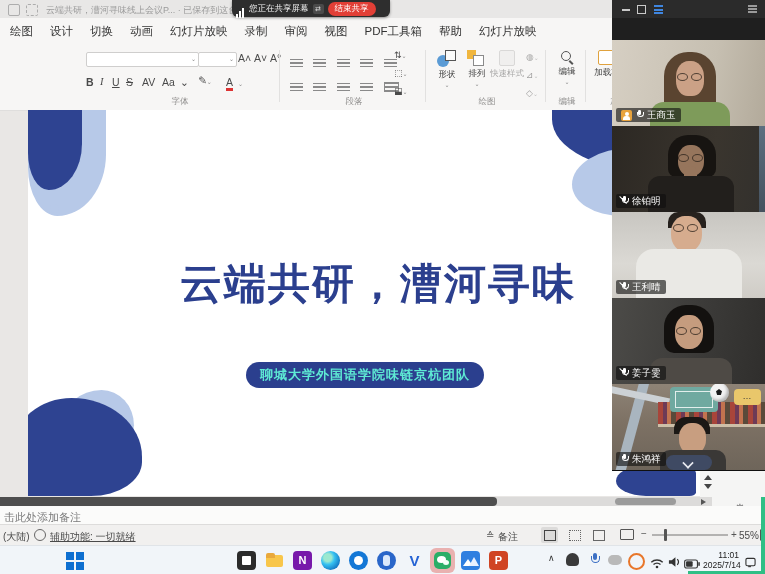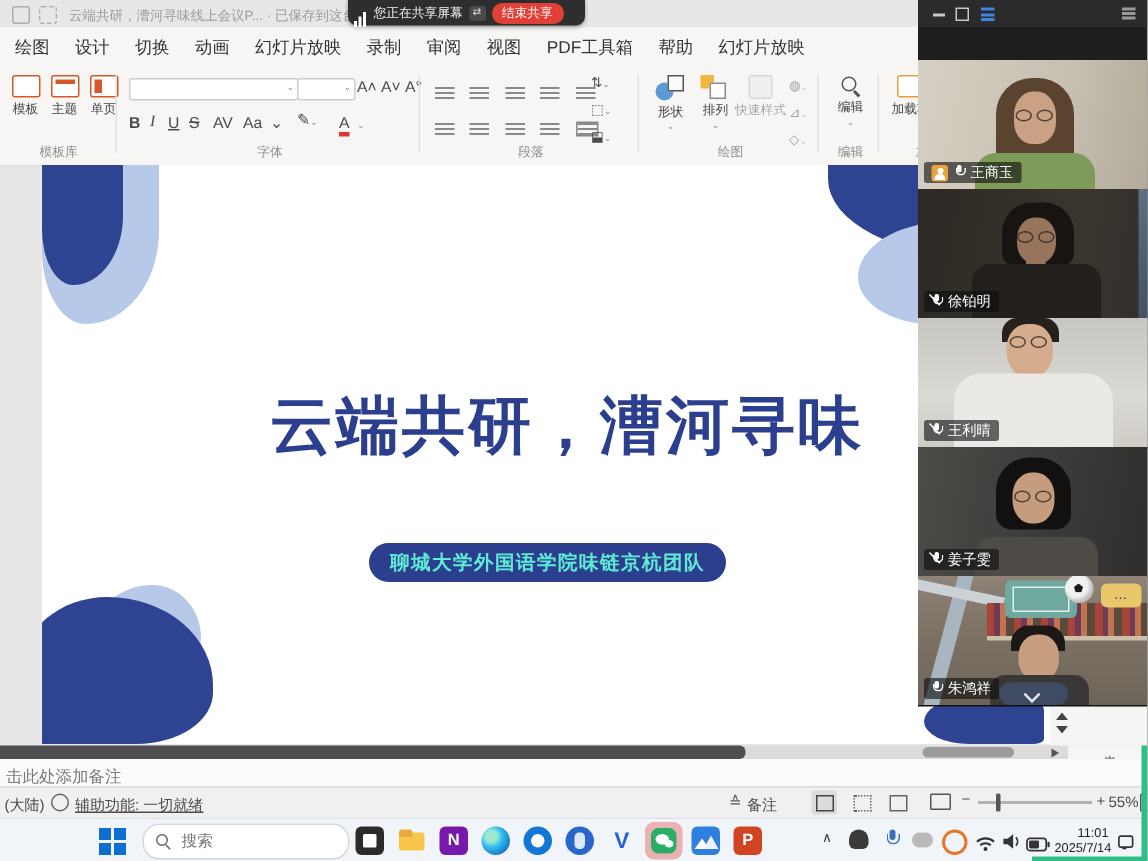--- a/index.html
+++ b/index.html
@@ -167,36 +167,20 @@
     <span>录制</span>
     <span>审阅</span>
     <span>视图</span>
     <span>PDF工具箱</span>
     <span>帮助</span>
     <span>幻灯片放映</span>
   </div>
 
   <div id="ribbon">
 
-    <div class="rgroup" style="left:0;width:78px;">
-      <div class="bigbtn" style="left:4px;">
-        <div class="bicon tpl-ic"></div>
-        <span>模板</span>
-      </div>
-      <div class="bigbtn" style="left:30px;">
-        <div class="bicon tpl-ic i2"></div>
-        <span>主题</span>
-      </div>
-      <div class="bigbtn" style="left:56px;">
-        <div class="bicon tpl-ic i3"></div>
-        <span>单页</span>
-      </div>
-      <div class="glabel">模板库</div>
-      <div class="gdiv" style="right:0;"></div>
-    </div>
 
     <div class="rgroup" style="left:80px;width:200px;">
       <div class="fontbox" style="left:6px;top:8px;width:108px;">
           <span class="car">⌄</span>
         </div>
       <div class="fontbox" style="left:118px;top:8px;width:34px;">
           <span class="car">⌄</span>
         </div>
       <span class="glyphbtn" style="left:158px;top:8px;">A˄</span>
       <span class="glyphbtn" style="left:174px;top:8px;">A˅</span>
@@ -334,24 +318,20 @@
     <span class="abs" style="left:760px;top:4px;width:10px;height:10px;border:1.3px solid #555;border-radius:1px;"></span>
   </div>
 
   <div id="taskbar">
     <span class="tb-item winlogo" style="left:66px;">
         <i></i>
         <i></i>
         <i></i>
         <i></i>
       </span>
-    <div id="tb-search">
-      <span class="smag"></span>
-      <input placeholder="搜索" style="">
-    </div>
     <span class="tb-item" style="left:237px;background:#2b2b2b;border-radius:4px;">
         <i class="abs" style="left:5px;top:5px;width:9px;height:9px;background:#fff;border-radius:1px;"></i>
       </span>
     <span class="tb-item" style="left:265px;">
       <i class="abs" style="left:1px;top:4px;width:17px;height:12px;background:#f8c64a;border-radius:2px;"></i>
       <i class="abs" style="left:1px;top:2px;width:9px;height:5px;background:#e9a93d;border-radius:2px 2px 0 0;"></i>
     </span>
     <span class="tb-item" style="left:293px;background:#7719aa;border-radius:4px;color:#fff;font-weight:bold;font-size:11px;text-align:center;line-height:19px;">N</span>
     <span class="tb-item" style="left:321px;border-radius:50%;background:radial-gradient(circle at 35% 35%,#9be8cf 0 22%,#35c1f1 40%,#0b64b8 85%);"></span>
     <span class="tb-item" style="left:349px;border-radius:50%;background:#1377d6;">

